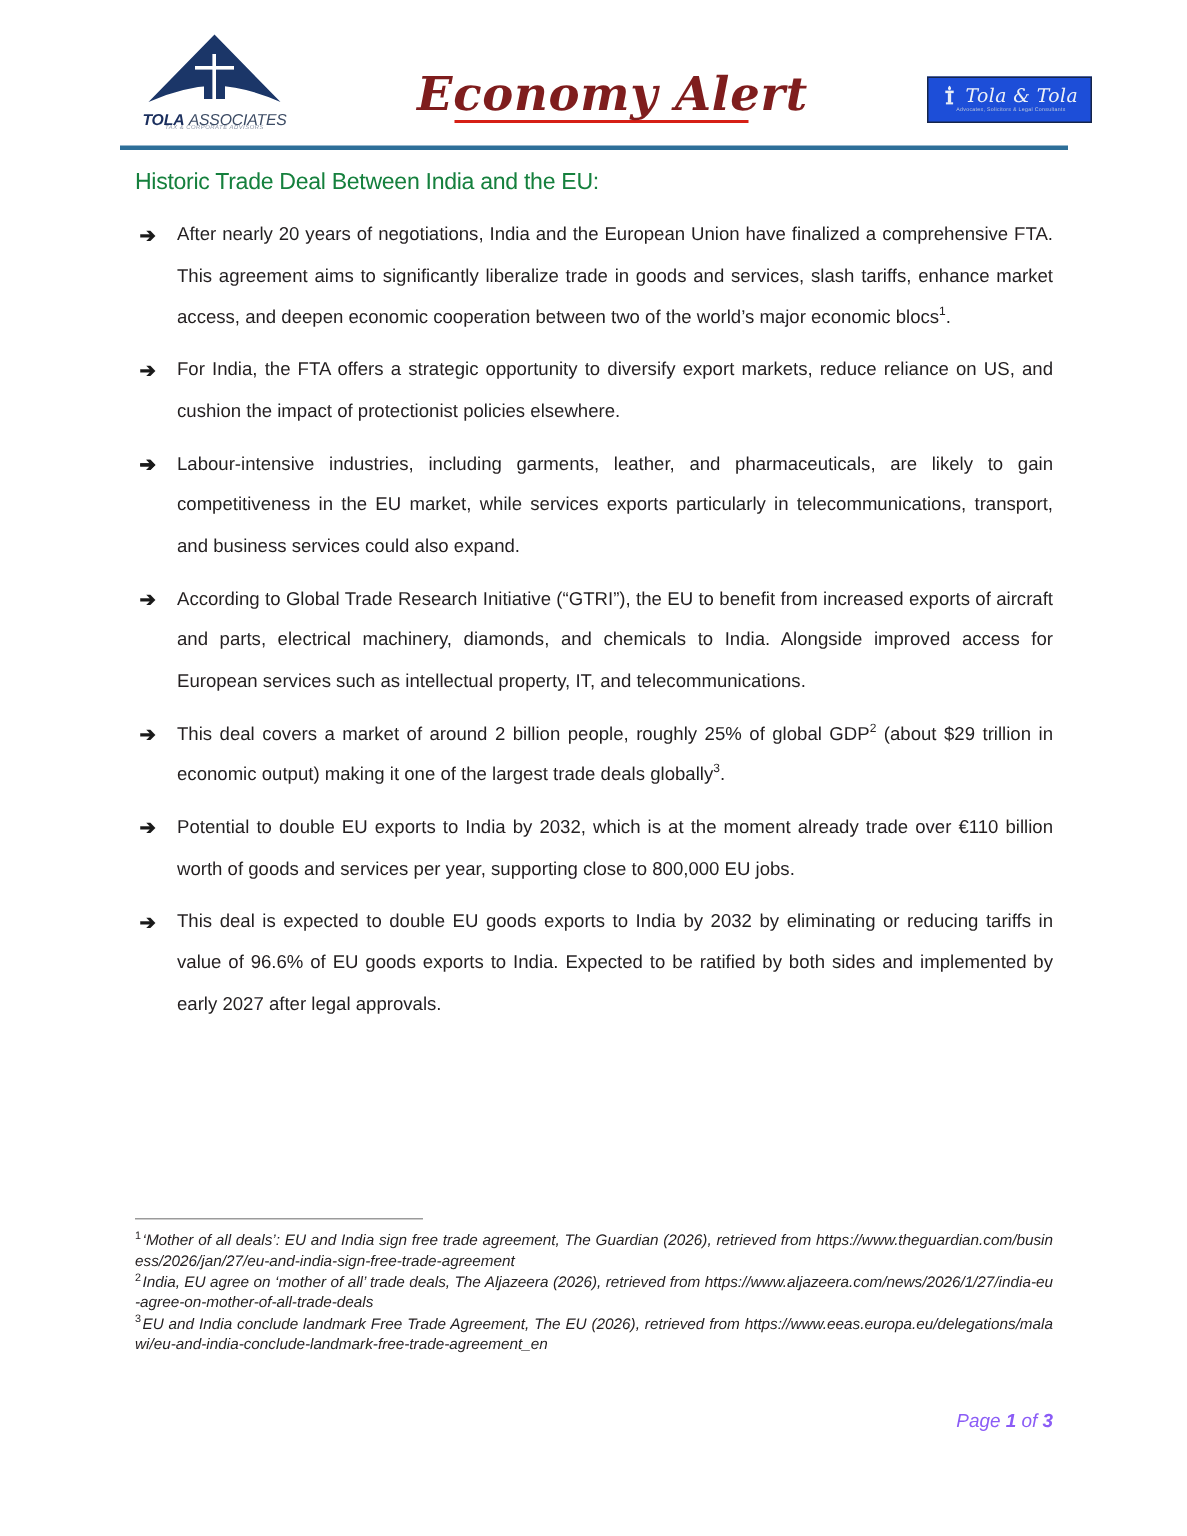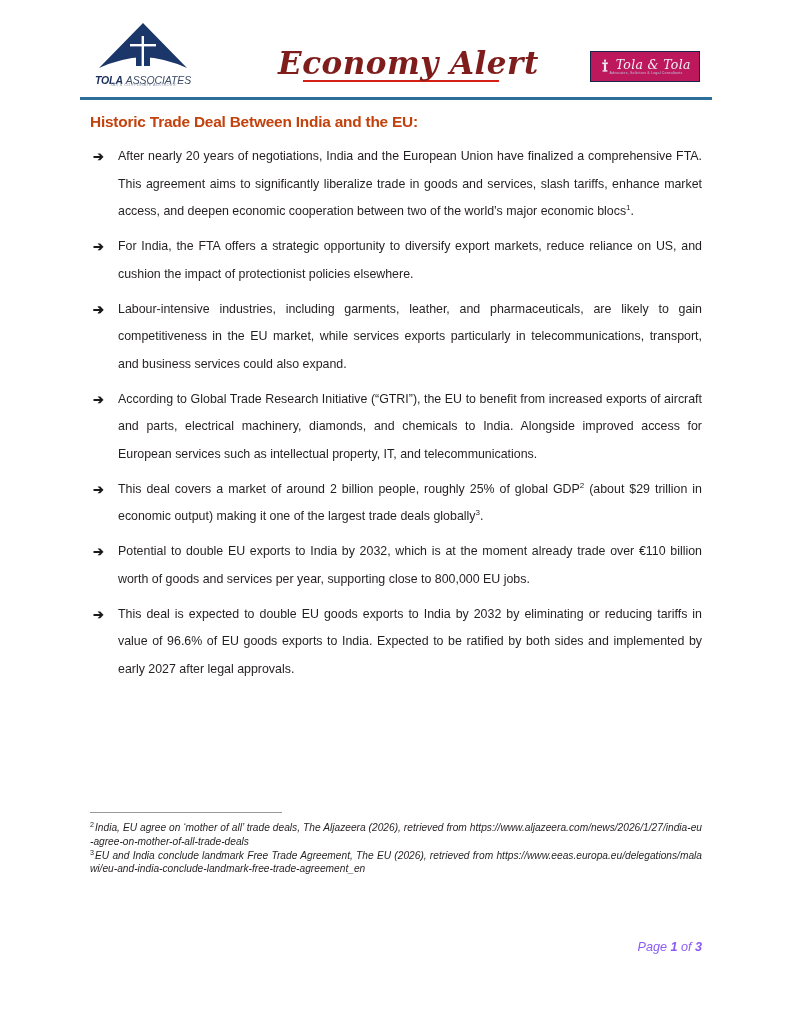--- a/index.html
+++ b/index.html
@@ -99,25 +99,25 @@
   }
   .masthead-rule {
     margin: 1px auto 0 auto;
     width: 196px;
     height: 1.5px;
     background: #d61f15;
   }
 
   .logo-right {
     position: absolute;
-    left: 510px;
+    left: 538px;
     top: 33px;
     width: 110px;
     height: 31px;
-    background: #be185d;
+    background: #1d4ed8;
     border: 1px solid #16254a;
     box-sizing: border-box;
   }
   .logo-right .lr-inner {
     position: absolute;
     left: 0; top: 3px;
     width: 110px;
     text-align: center;
     white-space: nowrap;
   }
@@ -162,22 +162,22 @@
   
   .content {
     position: absolute;
     left: 90px;
     top: 113px;
     width: 612px;
   }
 
   .doc-title {
     font-size: 15.4px;
-    font-weight: bold;
-    color: #c2410c;
+    font-weight: normal;
+    color: #15803d;
     letter-spacing: -0.2px;
     margin: 0 0 12px 0;
     line-height: 1.2;
   }
 
   ul.bullets {
     list-style: none;
     margin: 0;
     padding: 0;
   }
@@ -340,20 +340,23 @@
         <span class="arrow">➔</span>
         <span class="txt">This deal is expected to double EU goods exports to India by 2032 by eliminating or reducing tariffs in value of 96.6% of EU goods exports to India. Expected to be ratified by both sides and implemented by early 2027 after legal approvals.</span>
       </li>
 
     </ul>
   </div>
 
   <div class="footnotes">
     <div class="fn-rule"></div>
 
+    <div class="fn">
+      <sup>1</sup><span>‘Mother of all deals’: EU and India sign free trade agreement, The Guardian (2026), retrieved from </span><span class="fn-url">https://www.theguardian.com/business/2026/jan/27/eu-and-india-sign-free-trade-agreement</span>
+    </div>
 
     <div class="fn">
       <sup>2</sup><span>India, EU agree on ‘mother of all’ trade deals, The Aljazeera (2026), retrieved from </span><span class="fn-url">https://www.aljazeera.com/news/2026/1/27/india-eu-agree-on-mother-of-all-trade-deals</span>
     </div>
 
     <div class="fn">
       <sup>3</sup><span>EU and India conclude landmark Free Trade Agreement, The EU (2026), retrieved from </span><span class="fn-url">https://www.eeas.europa.eu/delegations/malawi/eu-and-india-conclude-landmark-free-trade-agreement_en</span>
     </div>
   </div>
 

